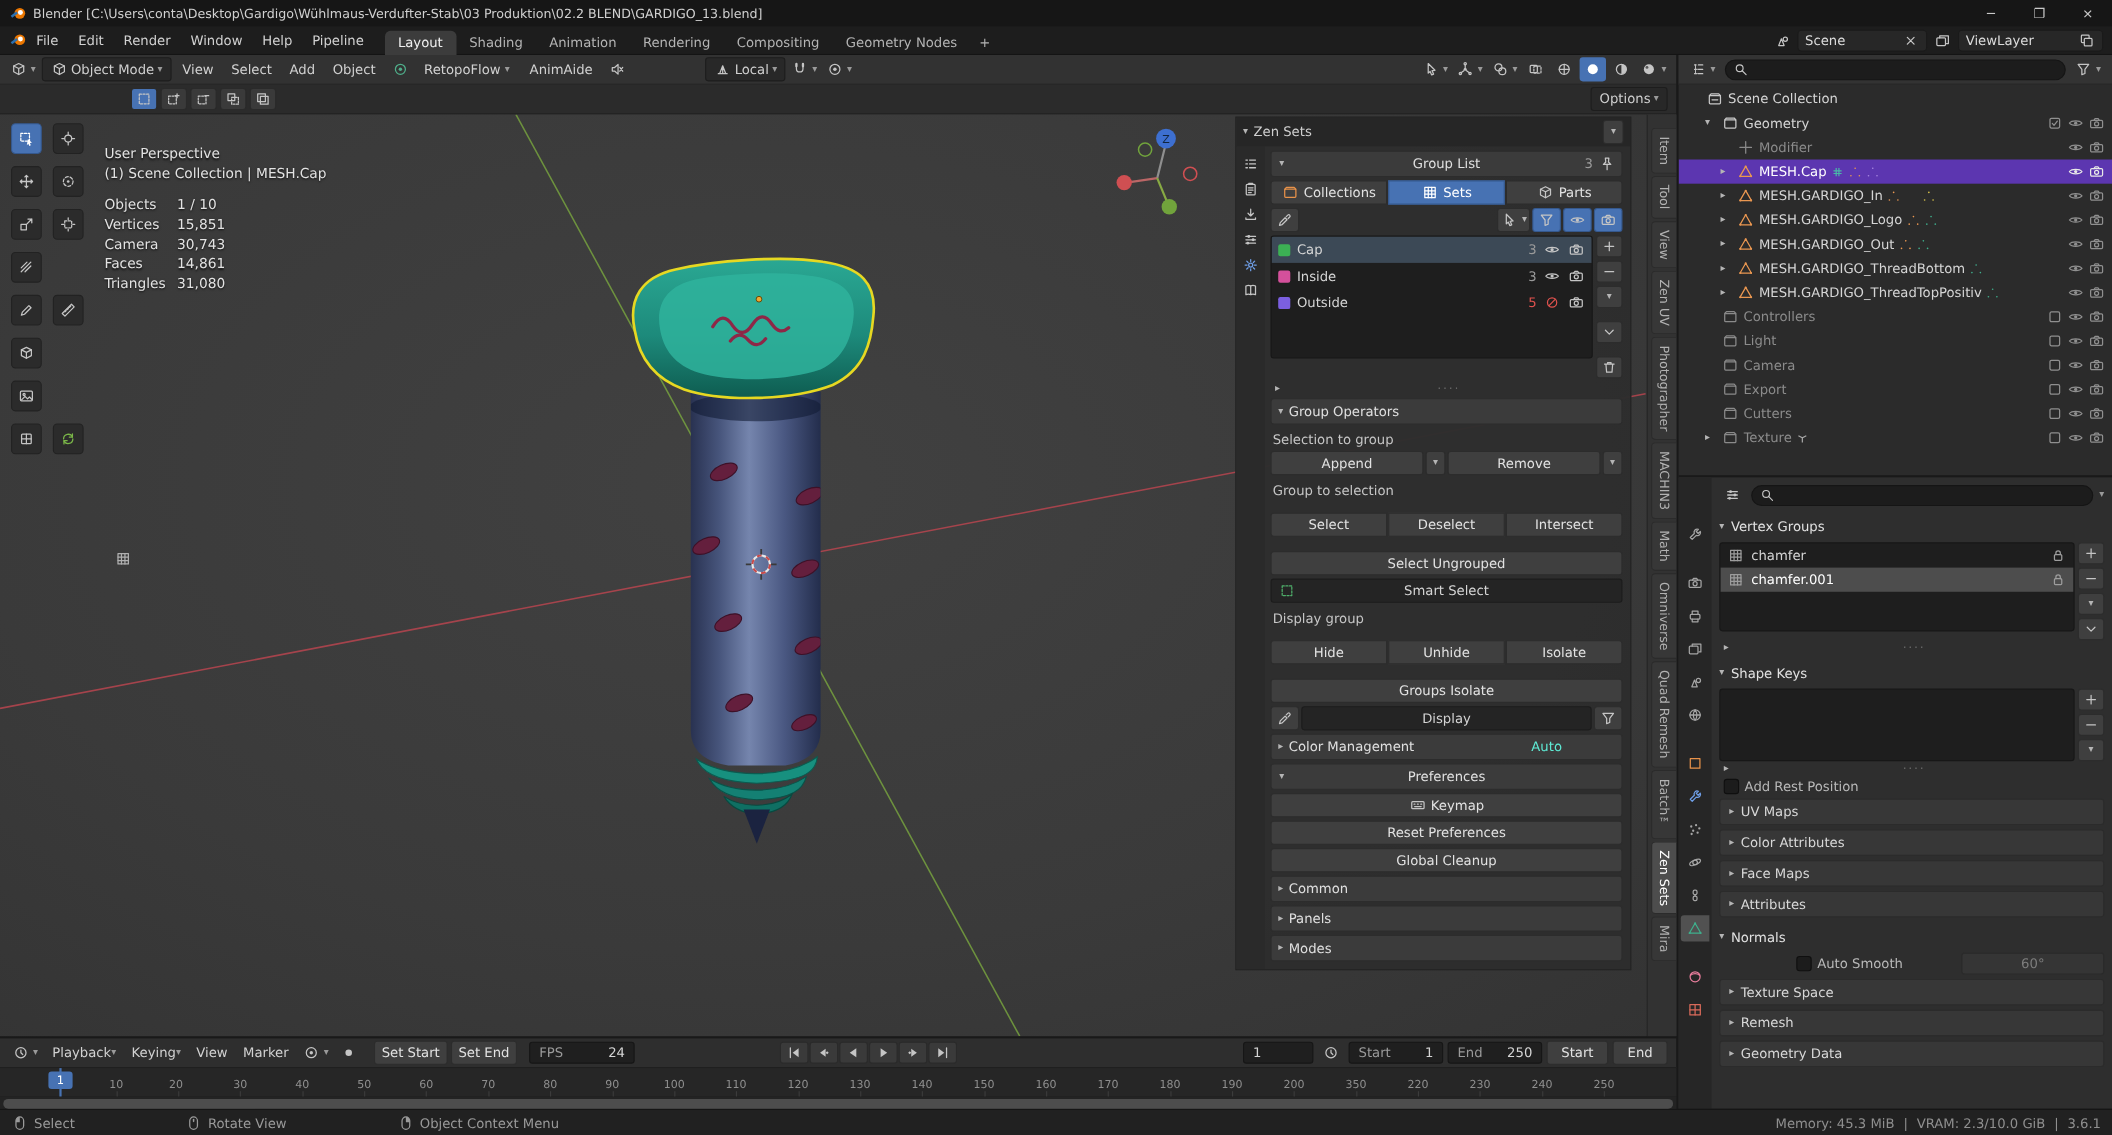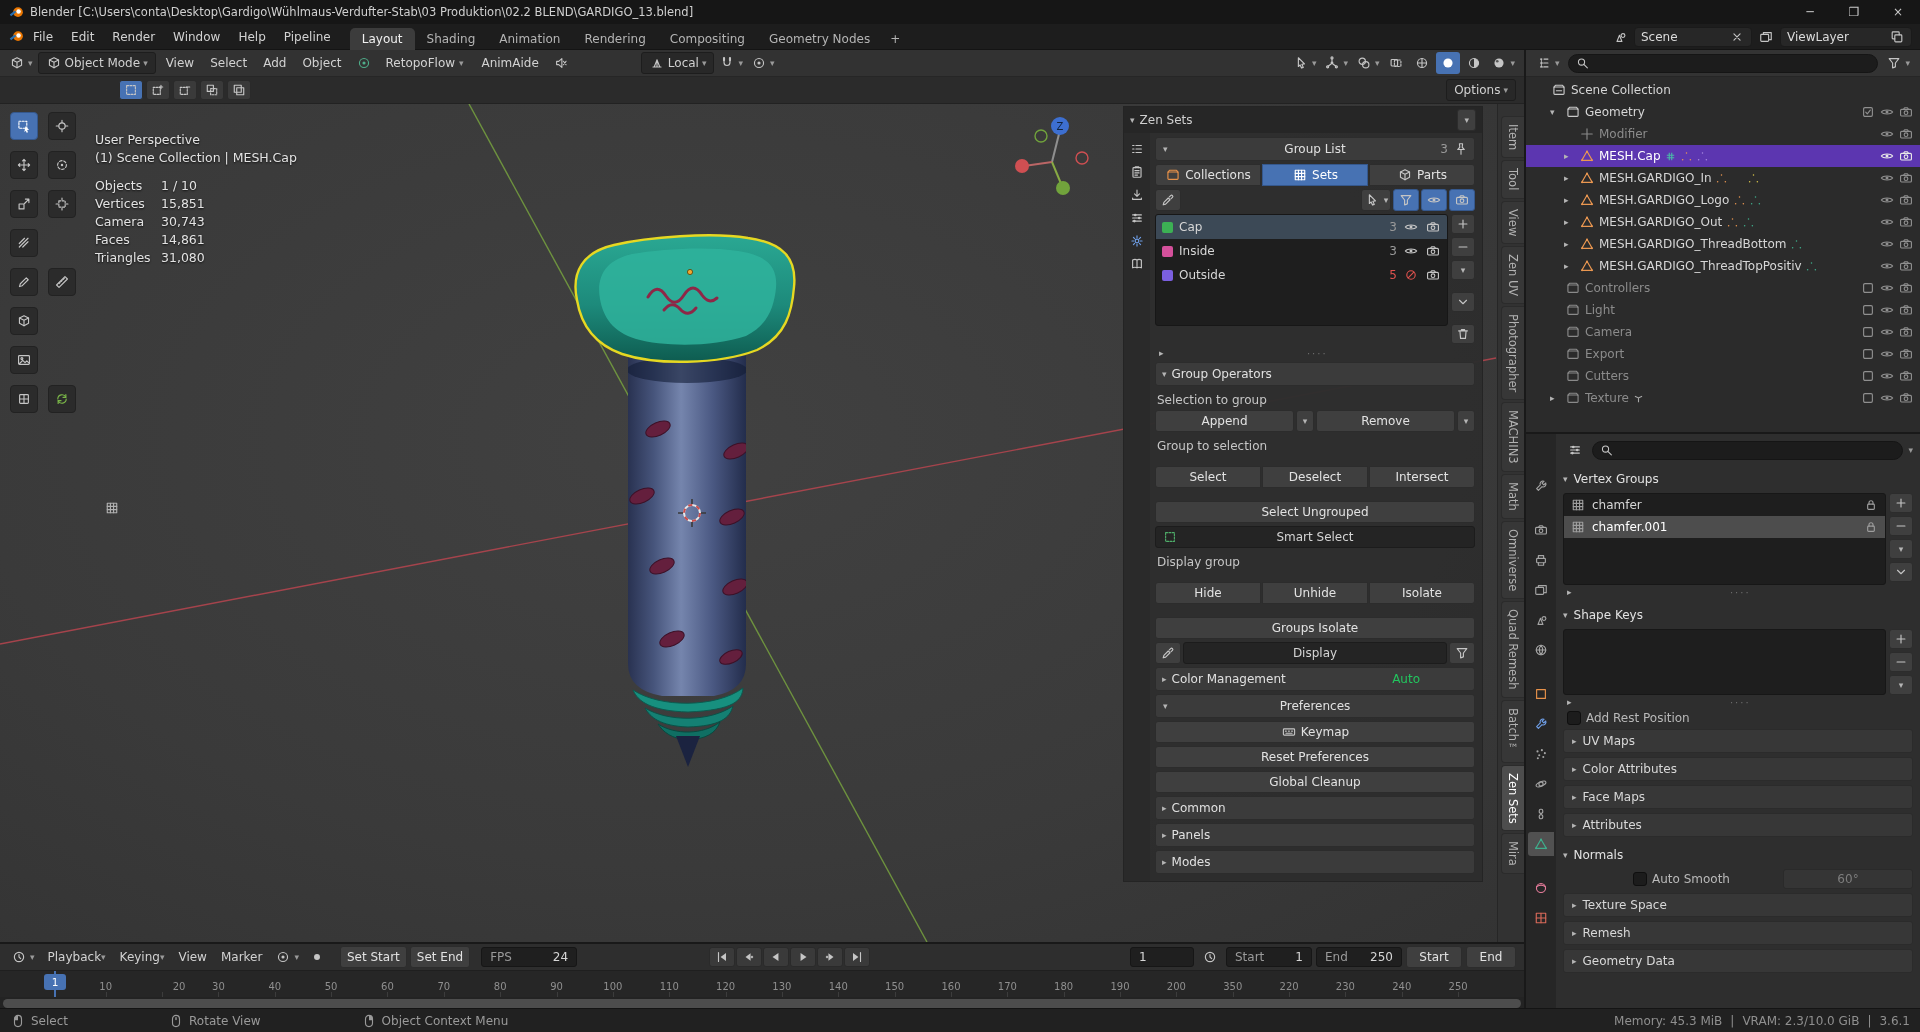--- a/index.html
+++ b/index.html
@@ -910,21 +910,21 @@
                     <span class="ic">
                       <svg width="14" height="14" viewBox="0 0 16 16" fill="none" stroke="currentColor" stroke-width="1.3" stroke-linecap="round" stroke-linejoin="round">
                         <path d="M2.5 3h11L9.6 8v4.4l-3.2 1.2V8z"></path>
                       </svg>
                     </span>
                   </span>
               </div>
               <div class="zhdr">
                 <span class="tri">▸</span>
                   <span>Color Management</span>
-                <span style="margin-left:auto;margin-right:48px;color:#22c55e">Auto</span>
+                <span style="margin-left:auto;margin-right:48px;color:#5eead4">Auto</span>
               </div>
               <div class="zhdr center">
                   <span class="tri">▾</span>
                   <span>Preferences</span>
                 </div>
               <div class="zrow">
                   <span class="btn">
                     <span class="ic">
                       <svg width="14" height="14" viewBox="0 0 16 16" fill="none" stroke="currentColor" stroke-width="1.3" stroke-linecap="round" stroke-linejoin="round">
                         <rect x="1.6" y="4.4" width="12.8" height="7.2" rx="1"></rect>
@@ -1081,21 +1081,21 @@
                 <span class="lbl">End</span>
                 <span style="margin-left:auto">250</span>
               </span>
             <span class="btn" style="width:56px">Start</span>
             <span class="btn" style="width:50px">End</span>
           </div>
         </div>
         <div class="ruler" id="tl-ruler">
             <span class="tick-num" style="left:105.715px">10</span>
             <span class="tick-mark" style="left:105.715px"></span>
-            <span class="tick-num" style="left:179px">20</span>
+            <span class="tick-num" style="left:160px">20</span>
             <span class="tick-mark" style="left:162.065px"></span>
             <span class="tick-num" style="left:218.415px">30</span>
             <span class="tick-mark" style="left:218.415px"></span>
             <span class="tick-num" style="left:274.765px">40</span>
             <span class="tick-mark" style="left:274.765px"></span>
             <span class="tick-num" style="left:331.115px">50</span>
             <span class="tick-mark" style="left:331.115px"></span>
             <span class="tick-num" style="left:387.465px">60</span>
             <span class="tick-mark" style="left:387.465px"></span>
             <span class="tick-num" style="left:443.815px">70</span>
@@ -1843,21 +1843,21 @@
                   </svg>
                 </span>
               </div>
             <span class="chev">▾</span>
           </div>
           <div class="phdr">
               <span class="tri">▾</span>
               <span>Vertex Groups</span>
             </div>
           <div class="plist-wrap">
-            <div class="plist" style="height:92px" id="vg-list">
+            <div class="plist" style="height:81px" id="vg-list">
                 <div class="pgrow">
     <span class="ic" style="color:#9d9d9d">
                     <svg width="14" height="14" viewBox="0 0 16 16" fill="none" stroke="currentColor" stroke-width="1.3" stroke-linecap="round" stroke-linejoin="round">
                       <rect x="2.6" y="2.6" width="10.8" height="10.8"></rect>
                       <path d="M2.6 6.2h10.8M2.6 9.8h10.8M6.2 2.6v10.8M9.8 2.6v10.8"></path>
                     </svg>
                   </span>
                   <span>chamfer</span>
     <span style="margin-left:auto" class="ic">
                     <svg width="14" height="14" viewBox="0 0 16 16" fill="none" stroke="currentColor" stroke-width="1.3" stroke-linecap="round" stroke-linejoin="round">

